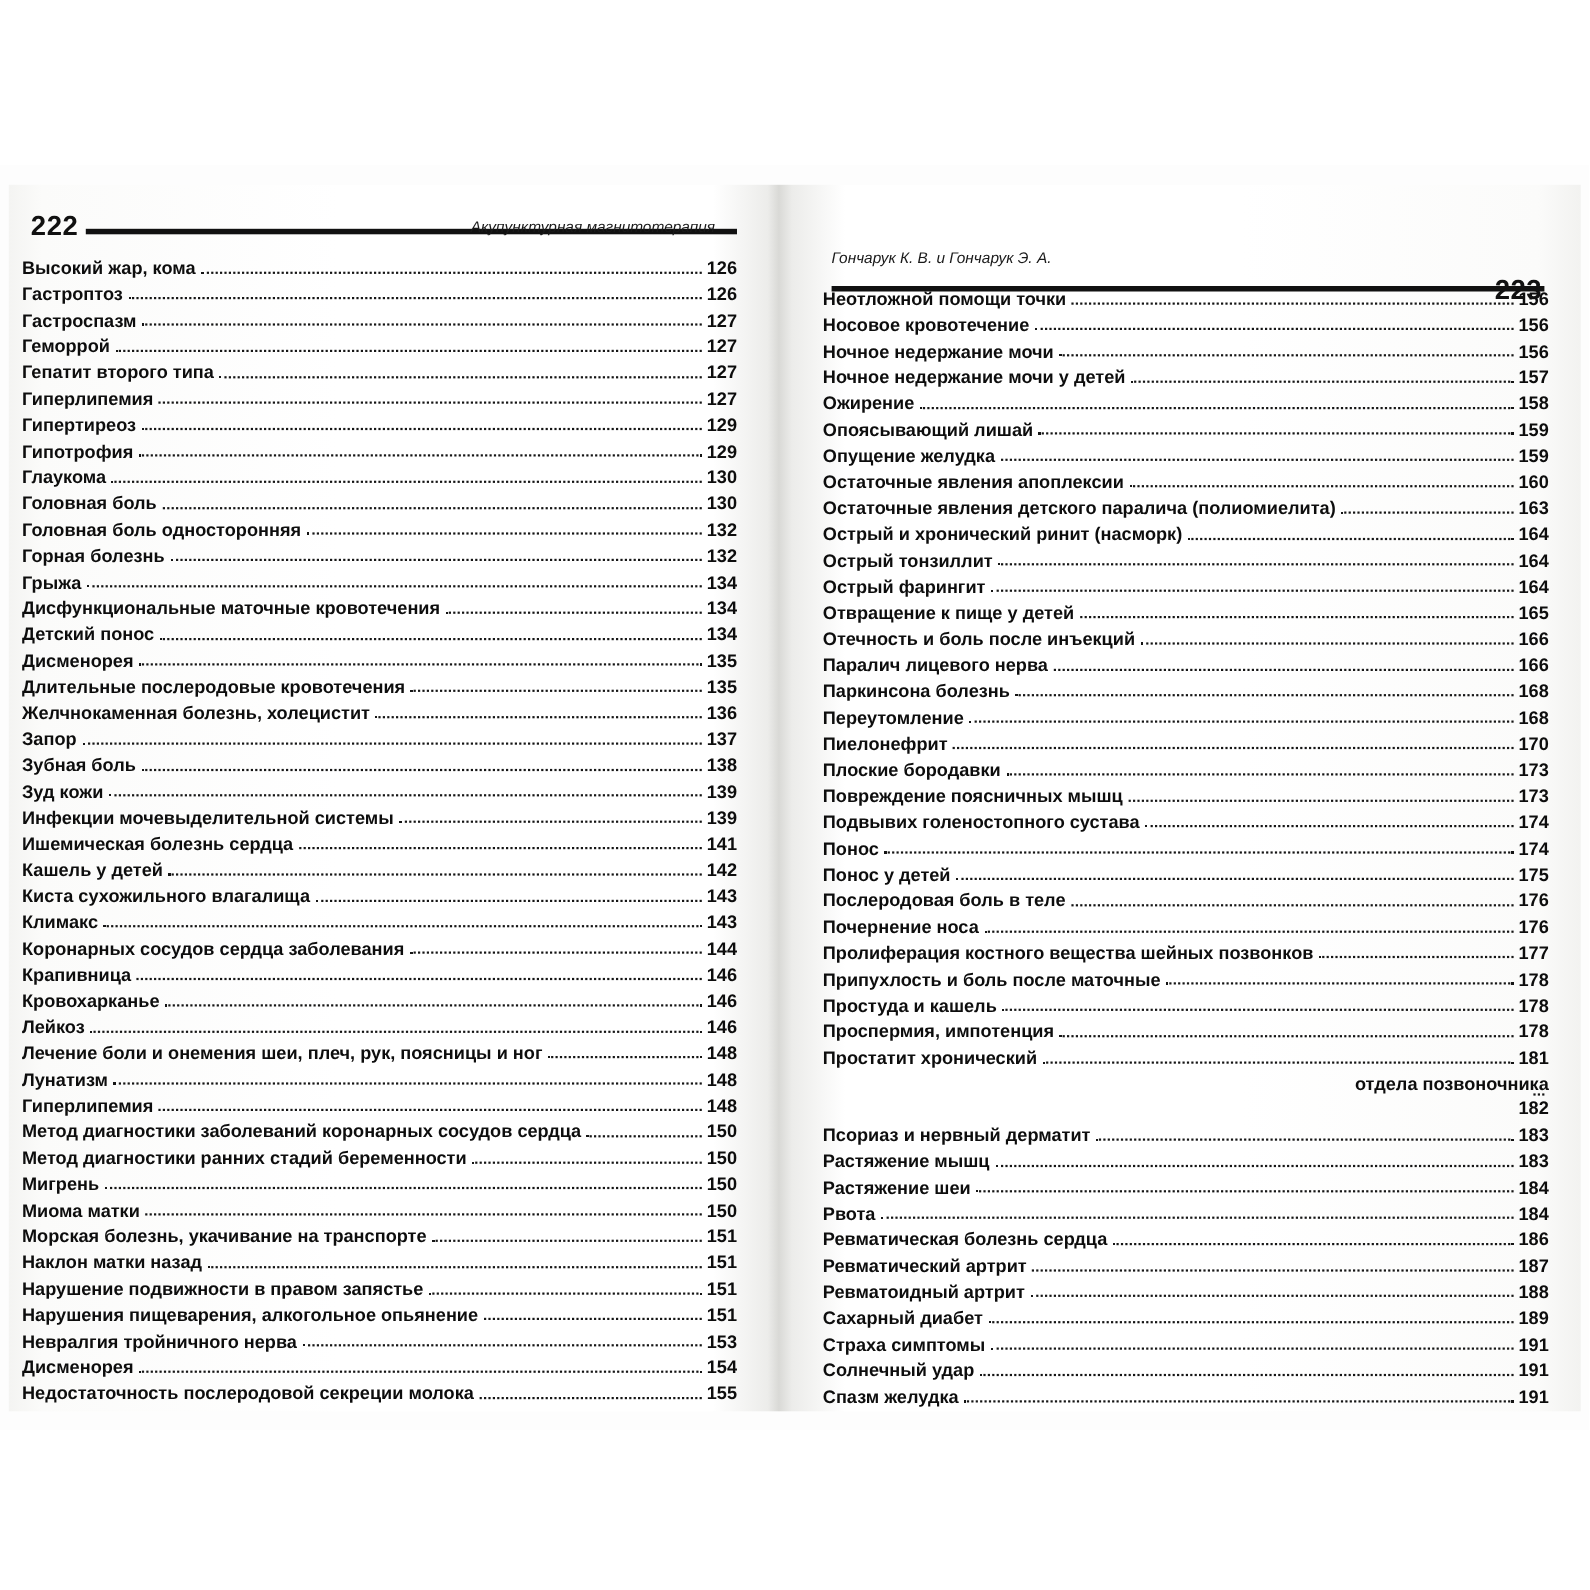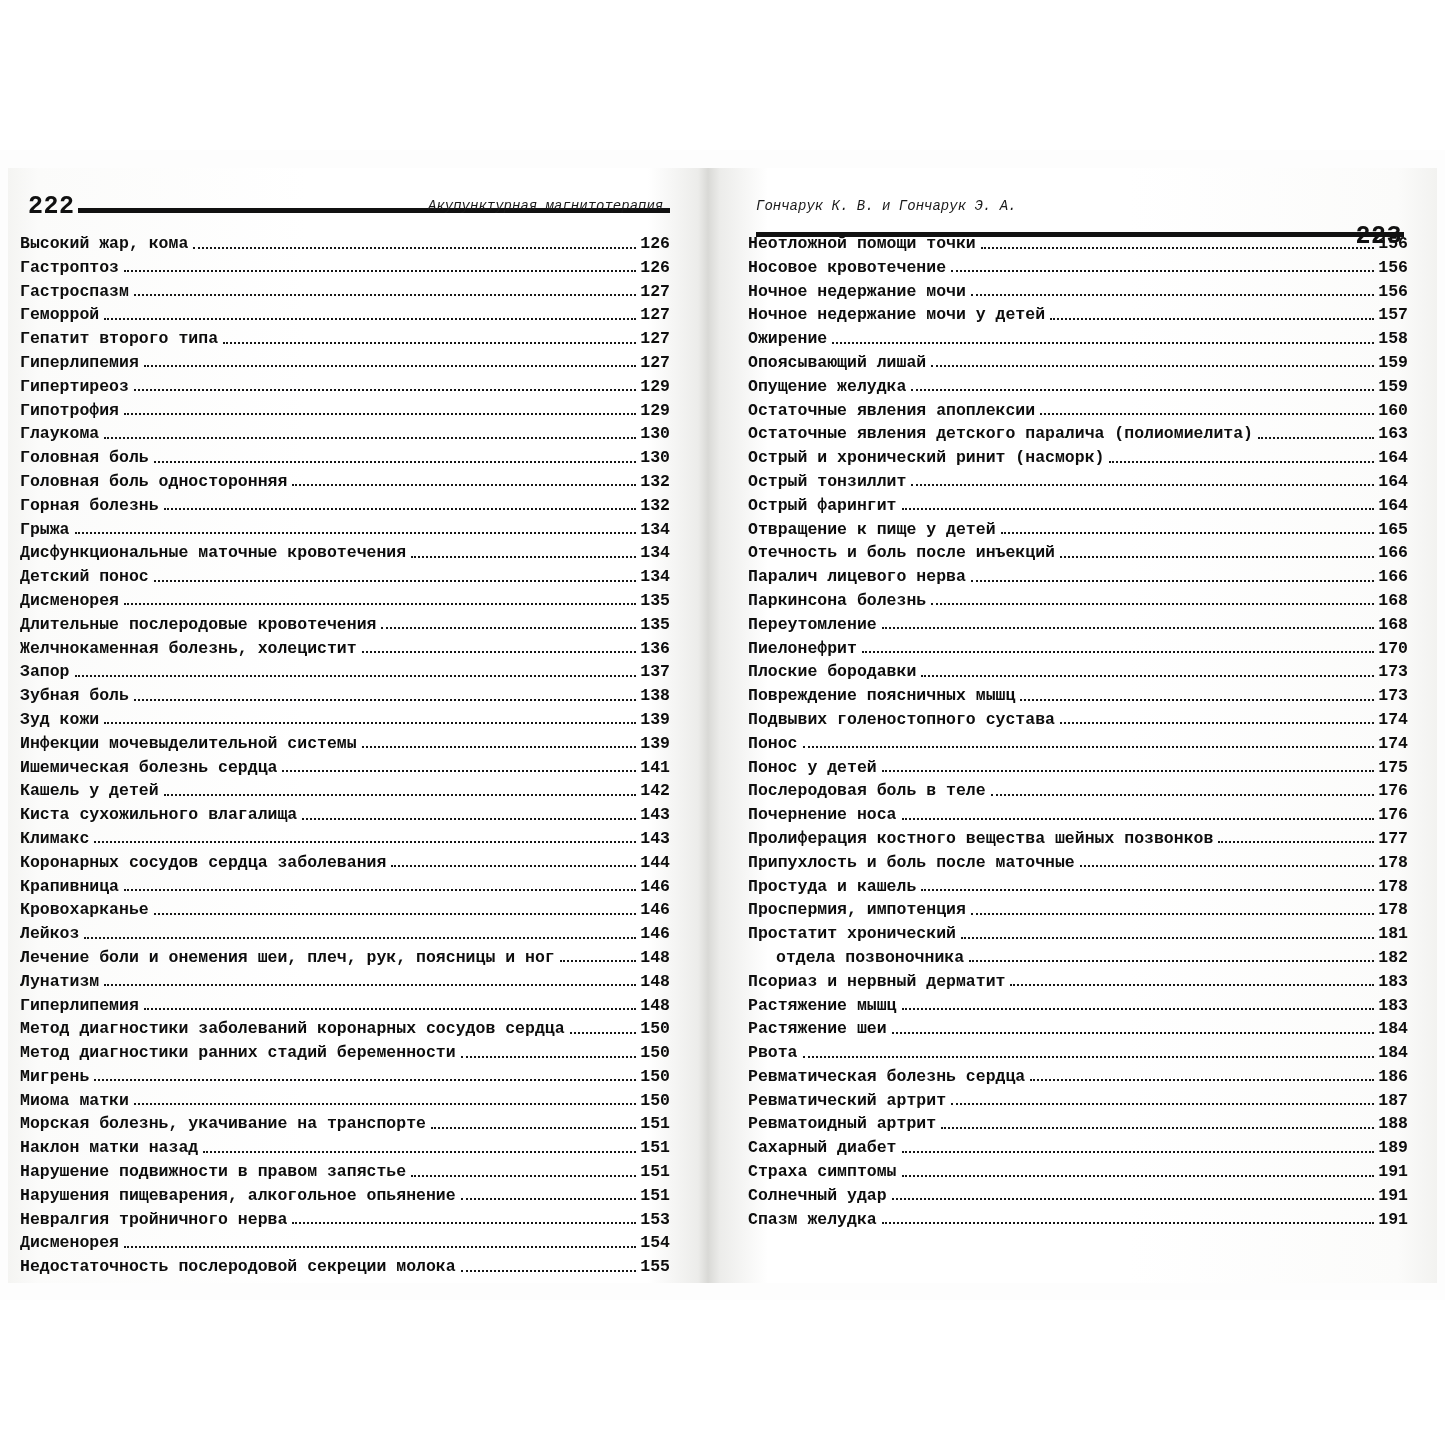--- a/index.html
+++ b/index.html
@@ -5,21 +5,21 @@
   html, body {
     margin: 0;
     padding: 0;
     background: #ffffff;
   }
   .page {
     position: relative;
     width: 1445px;
     height: 1445px;
     background: #ffffff;
-    font-family: Liberation Mono, monospace;
+    font-family: Liberation Sans, sans-serif;
     overflow: hidden;
   }
   .scan {
     position: absolute;
     left: 0;
     top: 150px;
     width: 1445px;
     height: 1150px;
     background: #fdfdfd;
   }
@@ -34,21 +34,21 @@
         #f4f4f2 0px, #fbfbfa 30px, #ffffff 300px,
         #ffffff 640px, #ececea 690px, #d9d9d6 700px,
         #ececea 712px, #ffffff 760px,
         #ffffff 1120px, #fbfbfa 1390px, #f2f2f0 1429px);
   }
   .col {
     position: absolute;
     top: 190px;
   }
   .col-left  { left: 20px;  width: 650px; }
-  .col-right { left: 748px; width: 660px; }
+  .col-right { left: 748px; width: 660px; margin-top: 28px; }
 
   .head {
     position: relative;
     height: 40px;
   }
   .folio {
     position: absolute;
     font-weight: bold;
     font-size: 25px;
     color: #111;
@@ -102,20 +102,21 @@
     border-bottom: 2.4px dotted #151515;
     min-width: 10px;
   }
   .t-page { flex: 0 0 auto; text-align: right; }
 
   .toc li.wrap .line2 {
     display: flex;
     align-items: flex-end;
     margin-top: 7px;
     padding-left: 28px;
+    flex-direction: column;
   }
   .indent-line { white-space: nowrap; }
 </style>
 </head>
 <body>
 
 <div class="page">
   <div class="scan"></div>
   <div class="spread"></div>
 

